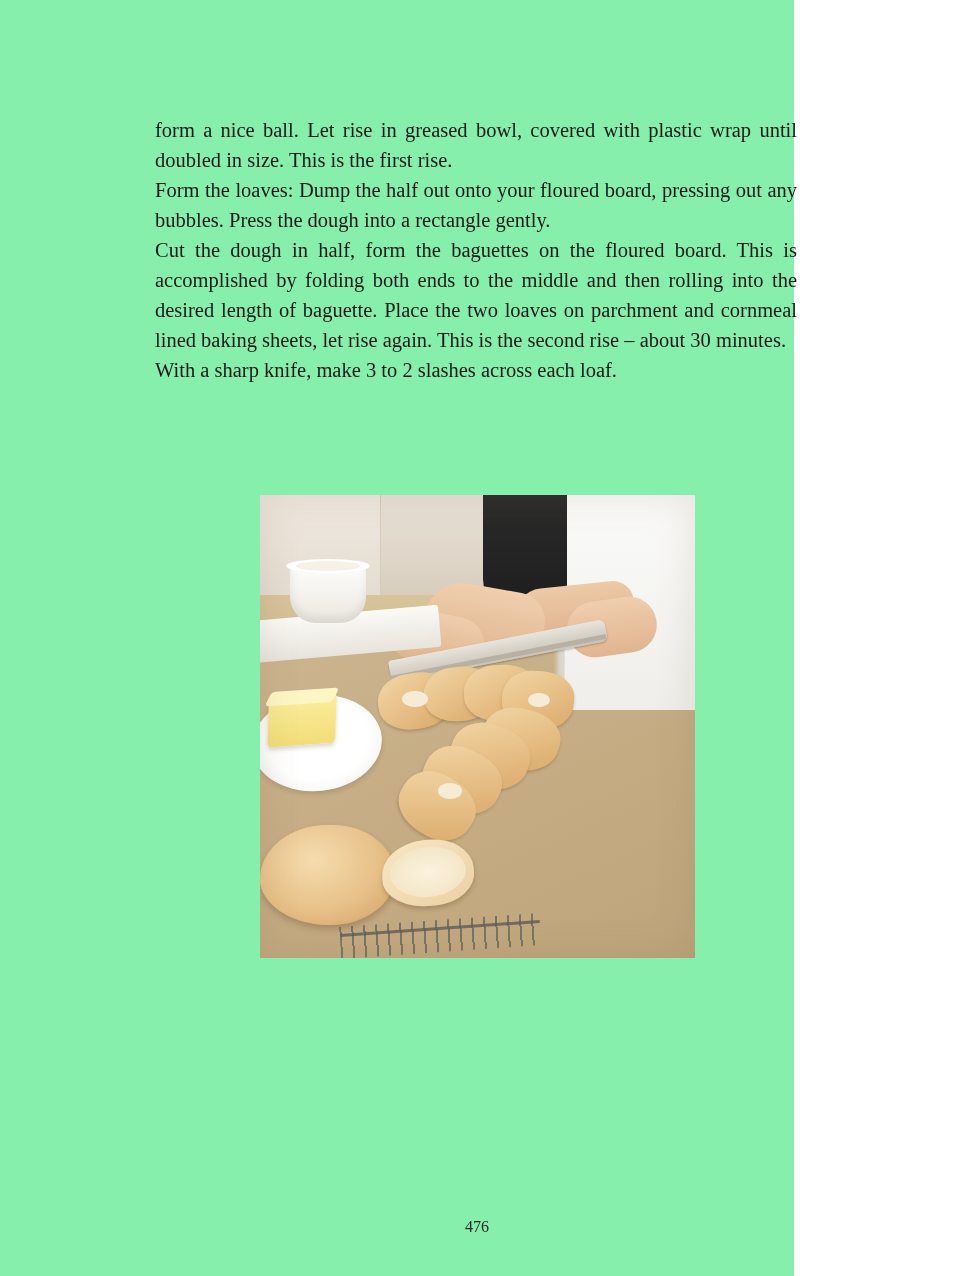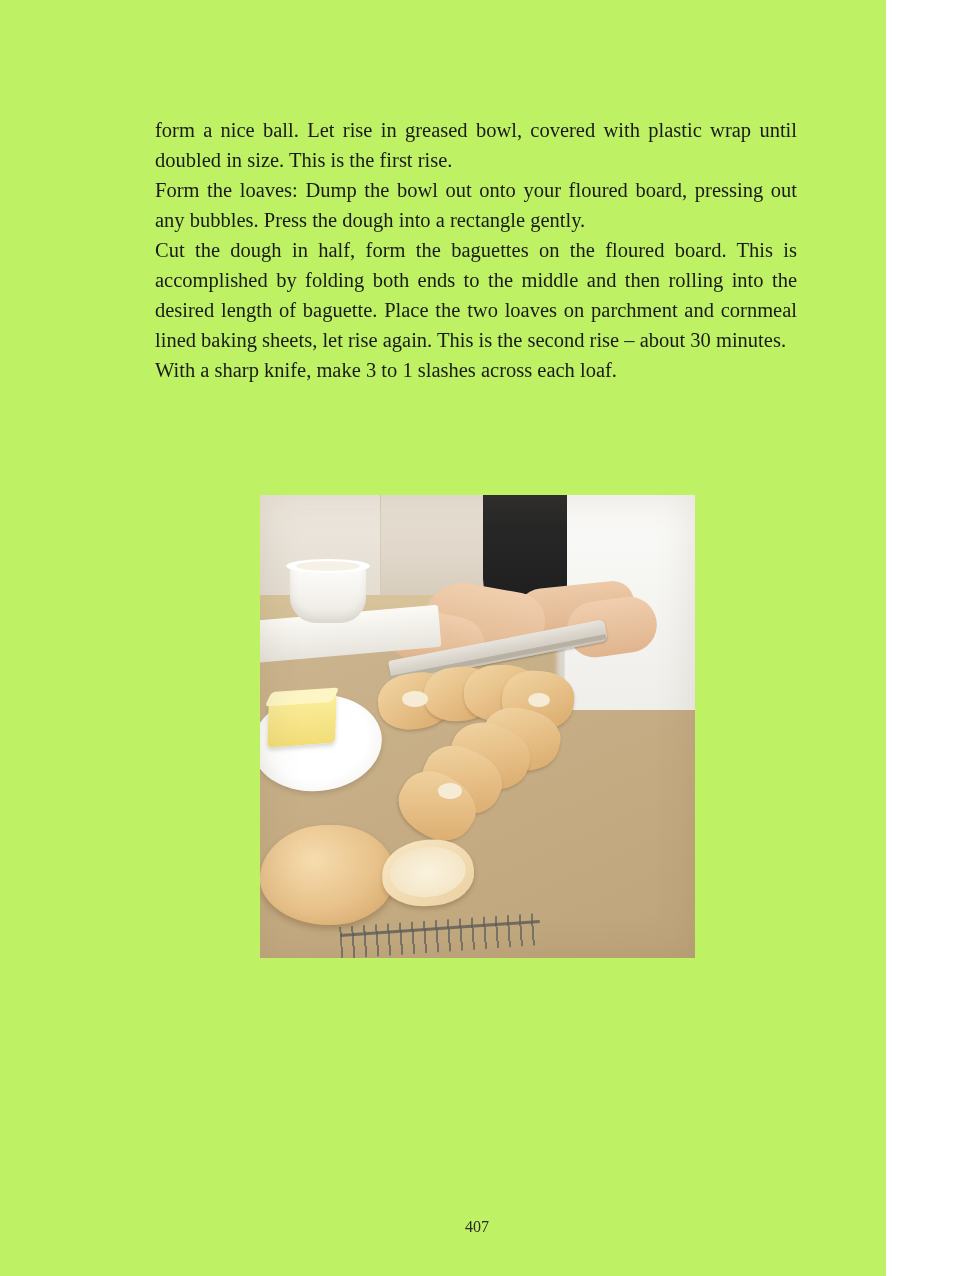--- a/index.html
+++ b/index.html
@@ -10,23 +10,23 @@
   body {
     width: 954px;
     height: 1276px;
     font-family: "Liberation Serif", serif;
     color: #1a1a1a;
     position: relative;
     overflow: hidden;
   }
   .page {
     position: relative;
-    width: 886px;
+    width: 794px;
     height: 1276px;
-    background: #bef264;
+    background: #86efac;
   }
   .text-block {
     position: absolute;
     left: 155px;
     top: 115px;
     width: 642px;
   }
   .para {
     font-size: 20.5px;
     line-height: 30px;
@@ -259,23 +259,23 @@
     color: #2b2b2b;
   }
 </style>
 </head>
 <body>
 
 <div class="page">
 
   <div class="text-block">
     <p class="para">form a nice ball.  Let rise in greased bowl, covered with plastic wrap until doubled in size.  This is the first rise.</p>
-    <p class="para">Form the loaves:  Dump the bowl out onto your floured board, pressing out any bubbles.  Press the dough into a rectangle gently.</p>
+    <p class="para">Form the loaves:  Dump the half out onto your floured board, pressing out any bubbles.  Press the dough into a rectangle gently.</p>
     <p class="para">Cut the dough in half, form the baguettes on the floured board. This is accomplished by folding both ends to the middle and then rolling into the desired length of baguette.  Place the two loaves on parchment and cornmeal lined baking sheets, let rise again.  This is the second rise – about 30 minutes.</p>
-    <p class="para last-left">With a sharp knife, make 3 to 1 slashes across each loaf.</p>
+    <p class="para last-left">With a sharp knife, make 3 to 2 slashes across each loaf.</p>
   </div>
 
   <div class="photo-wrap">
     <div class="photo">
       <div class="wall"></div>
       <div class="wall-panel"></div>
       <div class="counter-back"></div>
       <div class="board-edge"></div>
       <div class="board"></div>
 
@@ -316,14 +316,14 @@
       <div class="rack"></div>
       <div class="rack2"></div>
       <div class="loaf-front"></div>
       <div class="slice-front"></div>
       <div class="slice-front-inner"></div>
 
       <div class="photo-shadow"></div>
     </div>
   </div>
 
-  <div class="folio">407</div>
+  <div class="folio">476</div>
 </div>
 
 </body></html>

